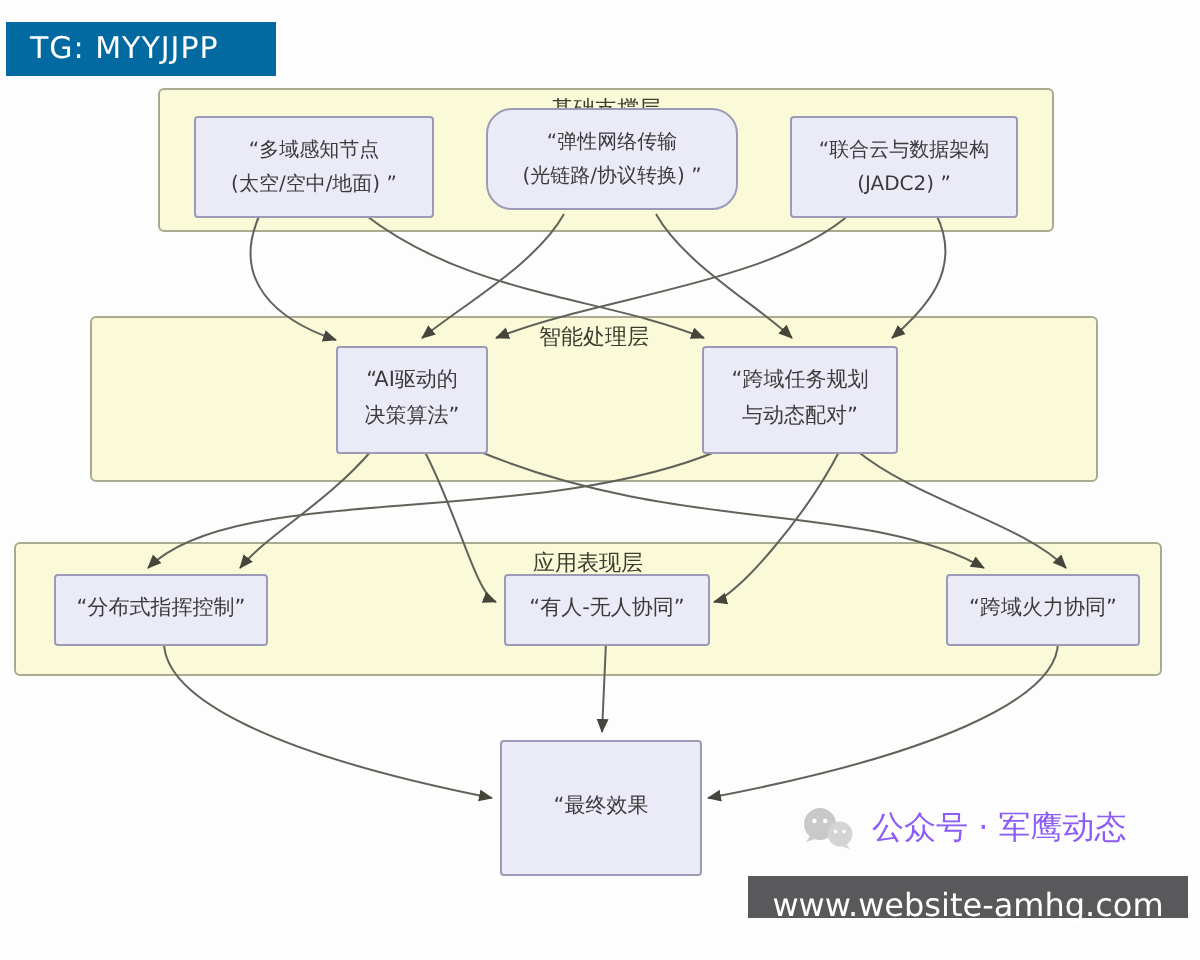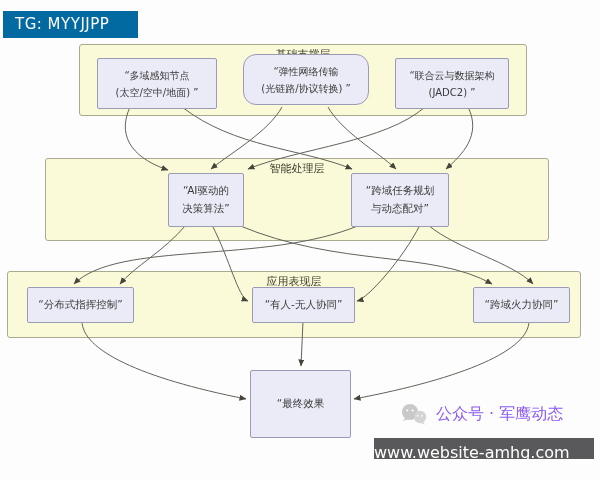--- a/index.html
+++ b/index.html
@@ -23,21 +23,21 @@
     line-height:1.7; z-index:3; white-space:nowrap;
   }
   .badge {
     position:absolute; left:3px; top:11px; width:135px; height:27px;
     background:#0369a1; color:#fff; font-size:15px; line-height:27px;
     padding-left:12px; box-sizing:border-box; z-index:5; letter-spacing:0.5px;
   }
   .site-bar {
     position:absolute; left:374px; top:438px; width:220px; height:21px;
     background:#59595b; color:#fff; font-size:16px; line-height:30px;
-    z-index:5;
+    text-align:center; z-index:5;
   }
   .wechat-mark {
     position:absolute; left:399px; top:401px; height:26px; display:flex;
     align-items:center; gap:7px; color:#8b5cf6; font-size:16px; z-index:5;
   }
   .wechat-icon { width:30px; height:24px; flex:0 0 auto; }
 </style>
 </head>
 <body>
 

